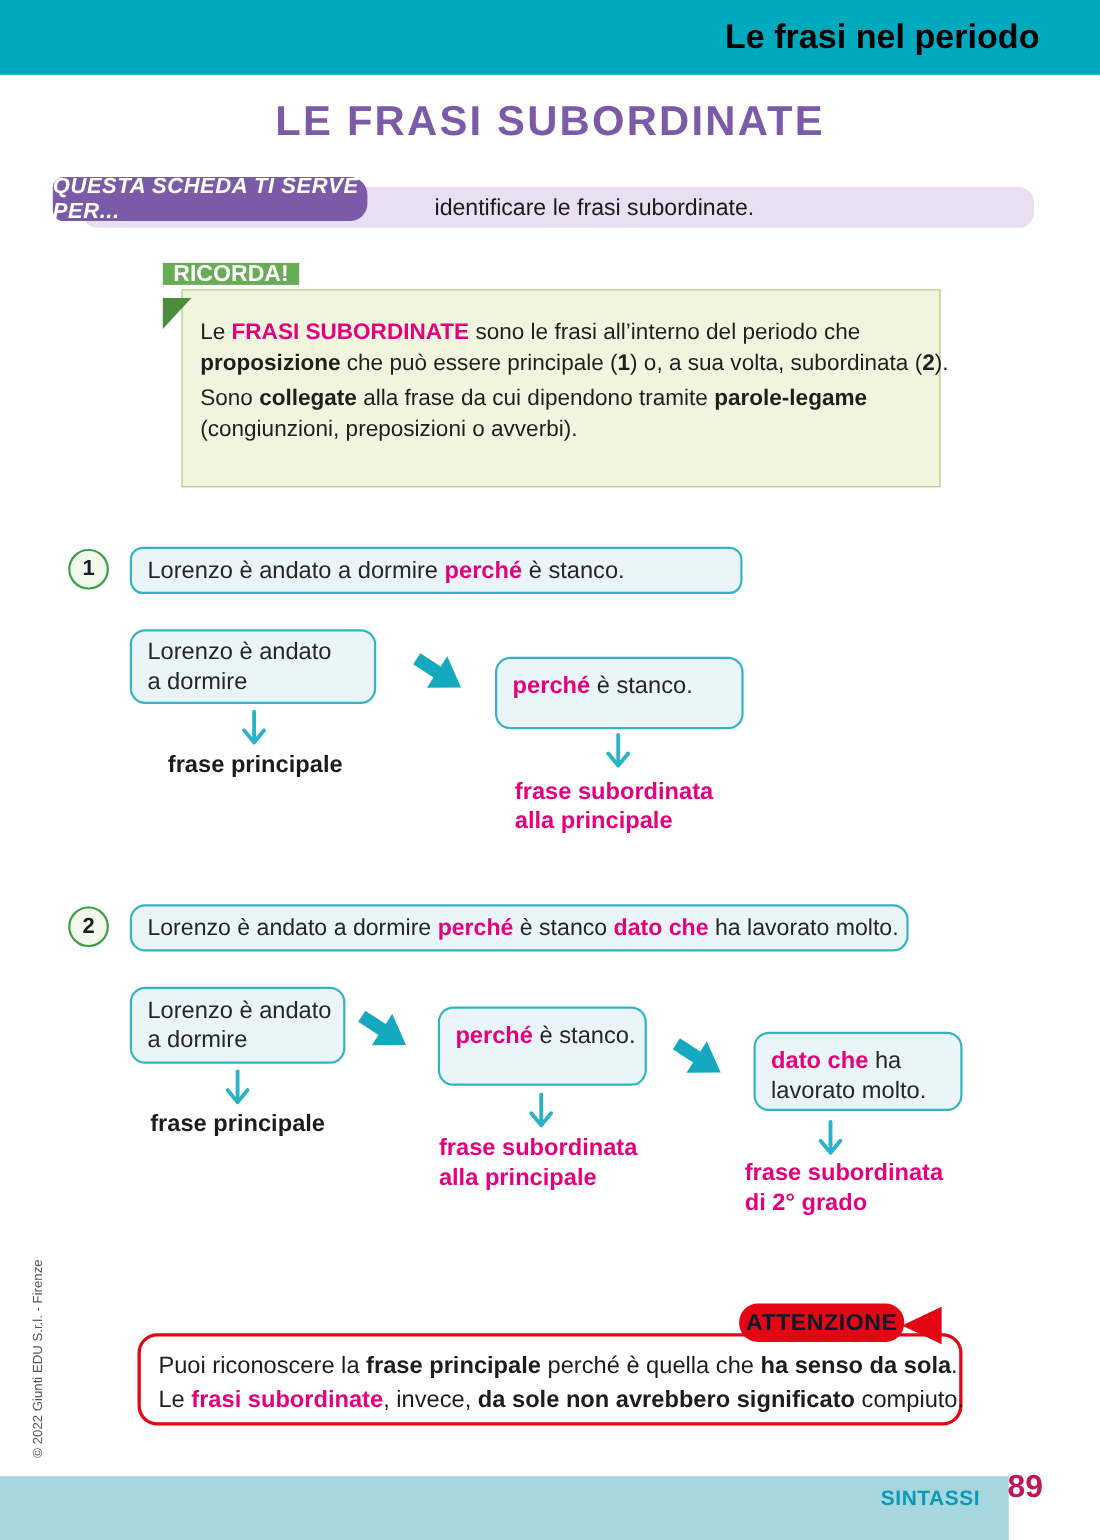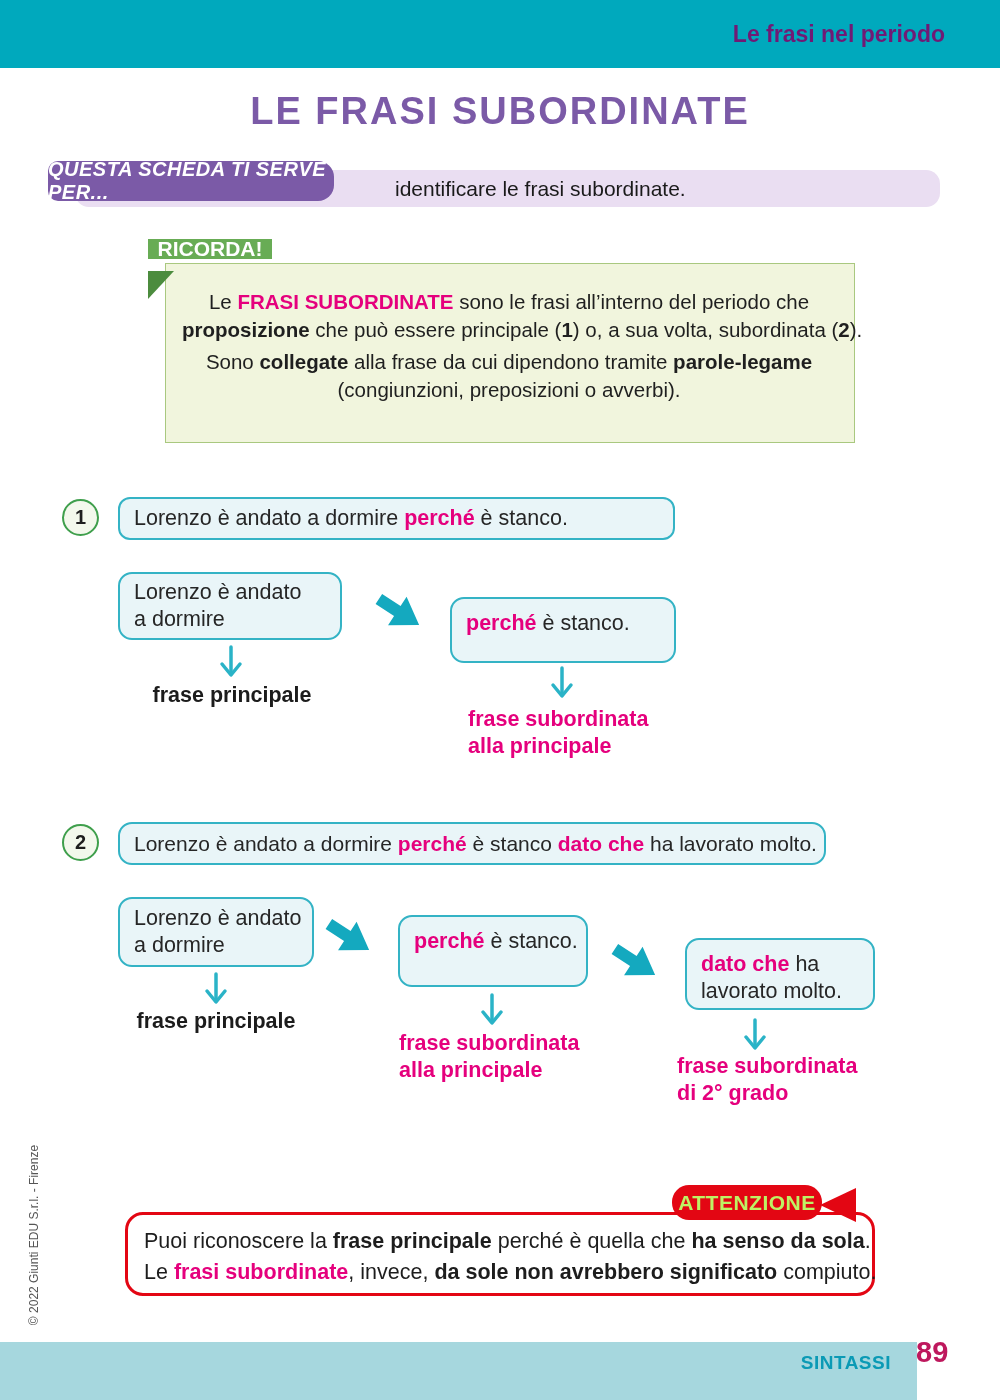--- a/index.html
+++ b/index.html
@@ -2,39 +2,39 @@
 <html><head>
 <meta charset="utf-8">
 <style>
   html,body{margin:0;padding:0;background:#fff;}
   #page{position:relative;width:1000px;height:1400px;background:#ffffff;
         font-family:"Liberation Sans", sans-serif;overflow:hidden;color:#222;}
 
   
   .topbar{position:absolute;left:0;top:0;width:1000px;height:68px;background:#00a9bd;
           display:flex;align-items:center;justify-content:flex-end;padding-right:55px;box-sizing:border-box;}
-  .topbar-title{color:#701a75;font-size:23px;font-weight:700;}
+  .topbar-title{color:#000000;font-size:31px;font-weight:700;}
 
   
   .main-title{position:absolute;left:0;top:90px;width:1000px;margin:0;text-align:center;
               color:#7b5aa7;font-size:38px;font-weight:800;letter-spacing:2px;}
 
   
   .purpose-strip{position:absolute;left:75px;top:170px;width:865px;height:37px;background:#eadef2;
                  border-radius:14px;display:flex;align-items:center;box-sizing:border-box;
                  padding-left:320px;font-size:21px;color:#1a1a1a;}
   .purpose-badge{position:absolute;left:48px;top:161px;width:286px;height:40px;background:#7b5aa7;
                  border-radius:10px 16px 16px 10px;color:#fff;display:flex;align-items:center;justify-content:center;
                  font-size:20px;font-weight:700;font-style:italic;letter-spacing:0.5px;}
 
   
   .ricorda-box{position:absolute;left:165px;top:263px;width:690px;height:180px;background:#f1f5dd;
                border:1.5px solid #a9c87f;box-sizing:border-box;padding:24px 18px 0 16px;
                font-size:20.5px;line-height:27.5px;color:#1f1f1f;}
-  .ricorda-box .r-line{white-space:nowrap;text-align:center;}
+  .ricorda-box .r-line{white-space:nowrap;}
   .r-gap{margin-top:5px;}
   .ricorda-tab{position:absolute;left:148px;top:239px;width:124px;height:20px;background:#68ac55;
                color:#fff;font-weight:700;font-size:21px;display:flex;align-items:center;justify-content:center;}
   .ricorda-fold{position:absolute;left:148px;top:271px;width:0;height:0;
                 border-top:28px solid #4c8c3e;border-right:26px solid transparent;}
 
   
   .num-circle{position:absolute;width:37px;height:37px;border-radius:50%;border:2.5px solid #3f9f4c;
               background:#f3f8ec;box-sizing:border-box;display:flex;align-items:center;justify-content:center;
               font-size:20px;font-weight:700;color:#1e1e1e;}
@@ -49,21 +49,21 @@
   .lbl.ctr{text-align:center;}
   .arrow-se{position:absolute;width:54px;height:48px;}
   .arrow-dn{position:absolute;width:26px;height:38px;}
 
   
   .att-box{position:absolute;left:125px;top:1212px;width:750px;height:84px;border:3px solid #e30613;
            border-radius:18px;background:#fff;box-sizing:border-box;padding:11px 0 0 16px;
            font-size:21.5px;line-height:31px;color:#1d1d1d;}
   .att-box .r-line{white-space:nowrap;}
   .att-badge{position:absolute;left:672px;top:1185px;width:150px;height:35px;background:#e30613;border-radius:17px;
-             color:#bef264;font-weight:700;font-size:21px;display:flex;align-items:center;justify-content:center;letter-spacing:0.5px;}
+             color:#0f172a;font-weight:700;font-size:21px;display:flex;align-items:center;justify-content:center;letter-spacing:0.5px;}
   .att-tri{position:absolute;left:818px;top:1186px;width:40px;height:38px;}
 
   
   .footer-strip{position:absolute;left:0;top:1342px;width:917px;height:58px;background:#a6d7de;
                 display:flex;align-items:flex-start;justify-content:flex-end;
                 padding:10px 26px 0 0;box-sizing:border-box;}
   .footer-label{color:#0b9ab5;font-size:19px;font-weight:700;letter-spacing:0.5px;}
   .page-num{position:absolute;left:916px;top:1336px;font-size:29px;font-weight:700;color:#be185d;}
   .copyright{position:absolute;left:-66px;top:1228px;width:200px;text-align:center;transform:rotate(-90deg);
              font-size:12px;color:#555;white-space:nowrap;}

